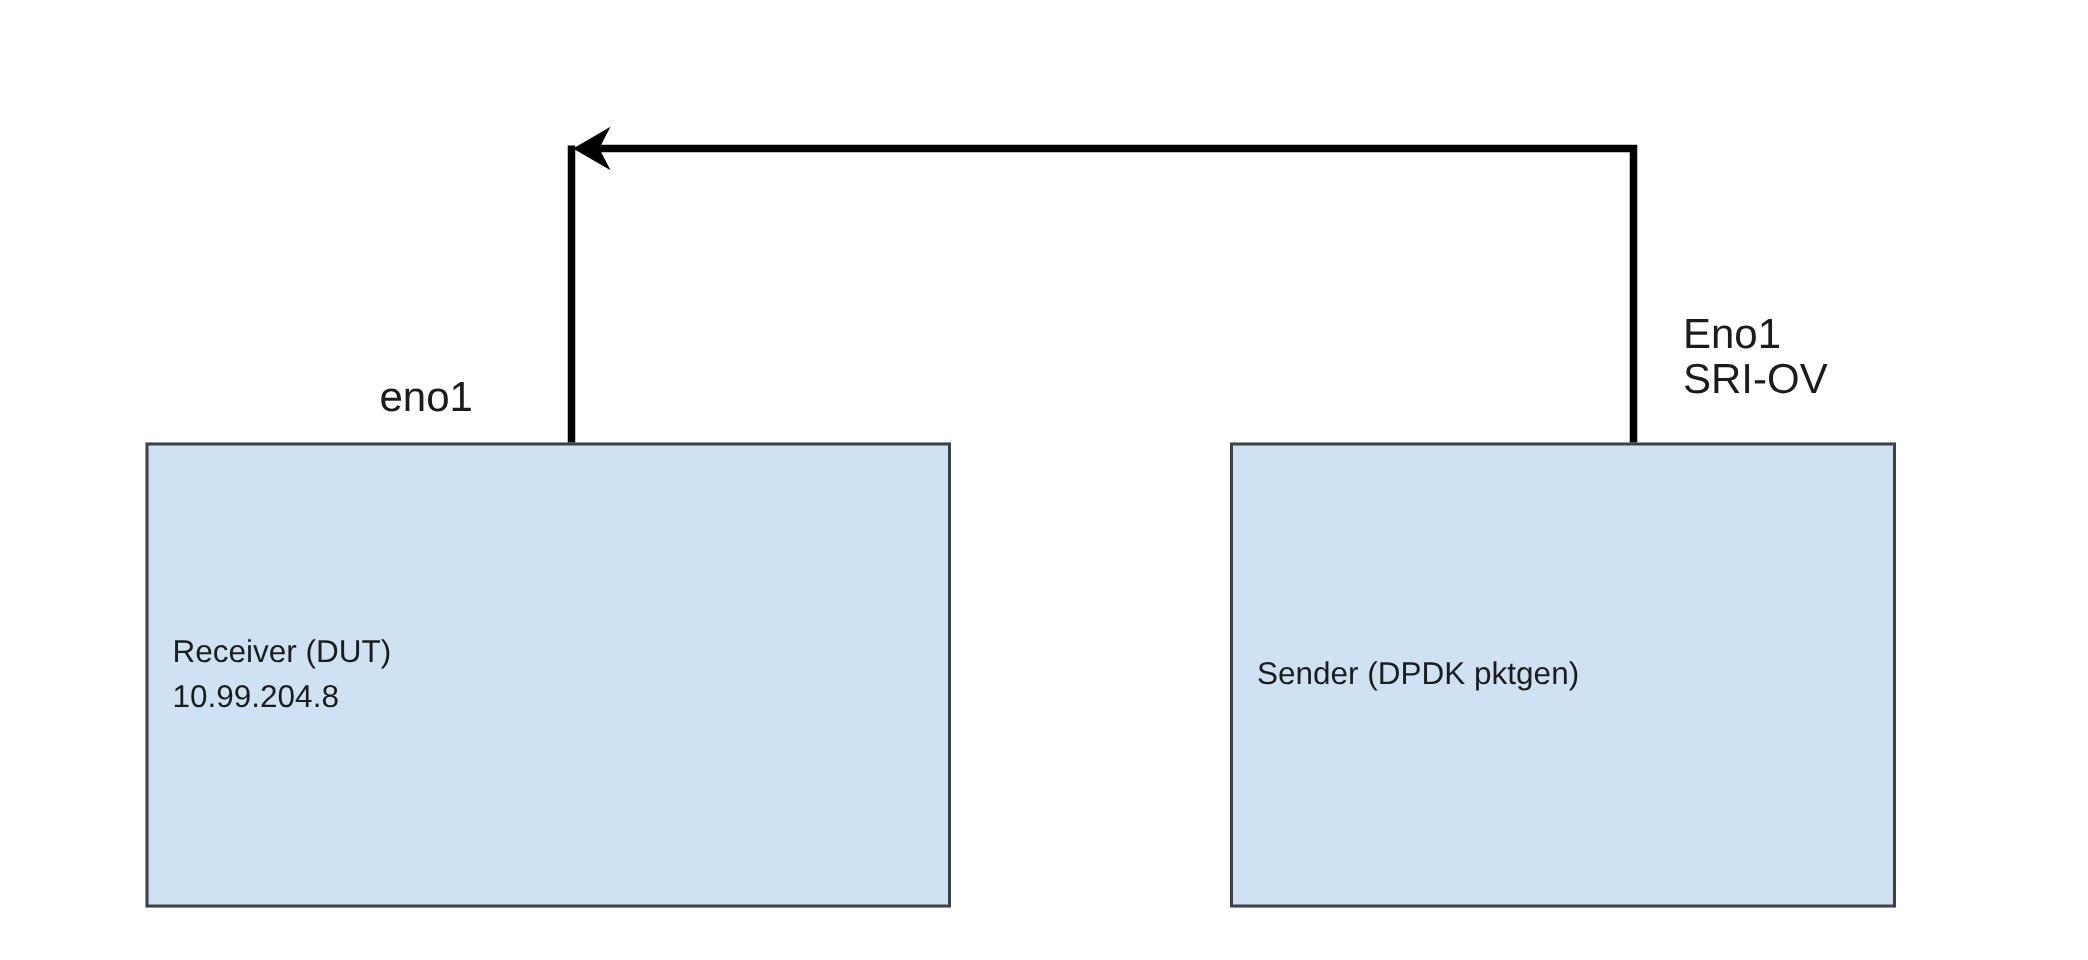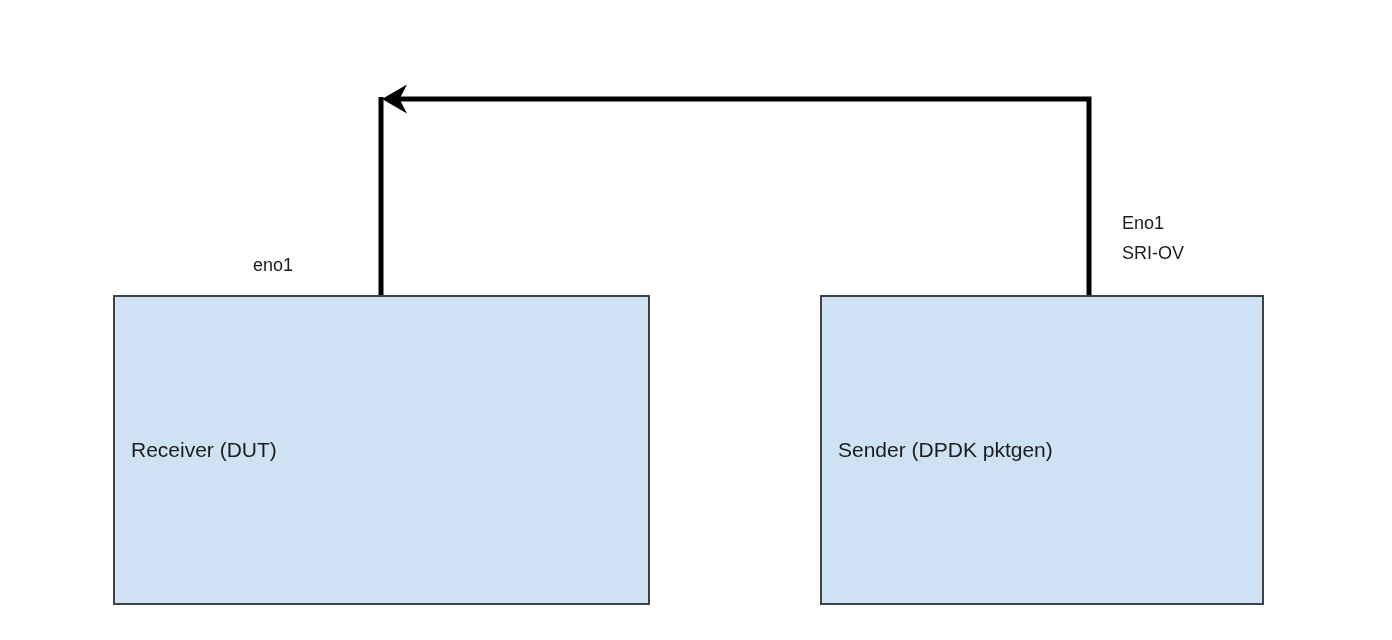--- a/index.html
+++ b/index.html
@@ -26,26 +26,26 @@
     height:310px;
     background:var(--box-fill);
     border:2px solid var(--box-border);
     display:flex;
     flex-direction:column;
     justify-content:center;
     padding-left:16px;
     font-size:21px;
     line-height:30px;
   }
-  .node--receiver{ left:113px; width:537px; }
+  .node--receiver{ left:97px; width:537px; }
   .node--sender{ left:820px; width:444px; }
   .node__line{ white-space:nowrap; }
   .port-label{
     position:absolute;
-    font-size:18px;
+    font-size:28px;
     line-height:30px;
     white-space:nowrap;
   }
   .port-label--receiver{ left:253px; top:250px; }
   .port-label--sender{ left:1122px; top:208px; }
   svg.overlay{
     position:absolute;
     left:0; top:0;
     width:1392px;
     height:640px;
@@ -67,20 +67,21 @@
 <div class="canvas">
 
   <svg class="overlay" viewBox="0 0 1392 640">
     <line class="stroke" x1="381" y1="97" x2="381" y2="296"></line>
     <polyline class="stroke" points="1089,296 1089,99 399,99"></polyline>
     <path class="fill" d="M382,99 L407,84.5 L399.5,99 L407,113.5 Z"></path>
   </svg>
 
   <div class="node node--receiver">
     <div class="node__line">Receiver (DUT)</div>
+    <div class="node__line">10.99.204.8</div>
   </div>
 
   <div class="node node--sender">
     <div class="node__line">Sender (DPDK pktgen)</div>
   </div>
 
   <div class="port-label port-label--receiver">
     <div>eno1</div>
   </div>
 

